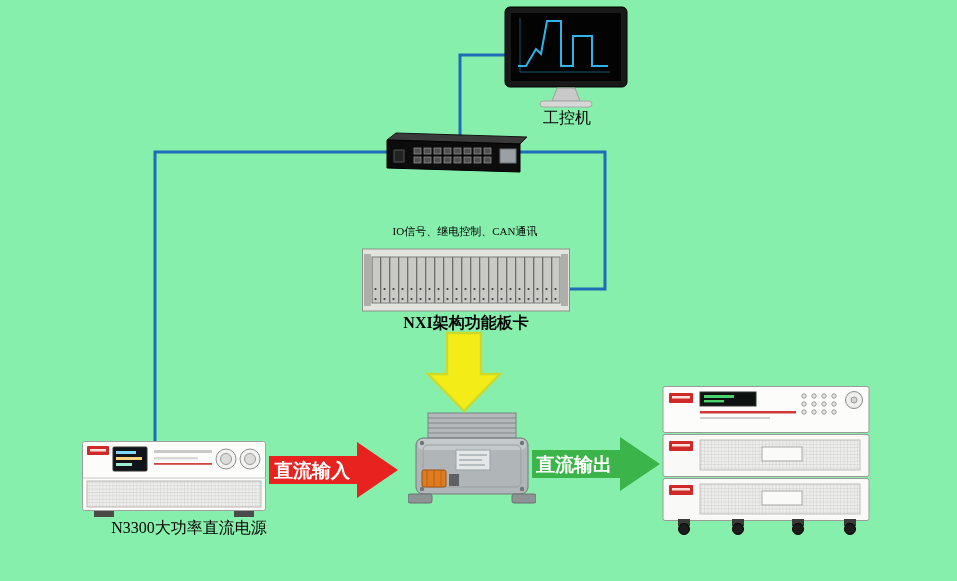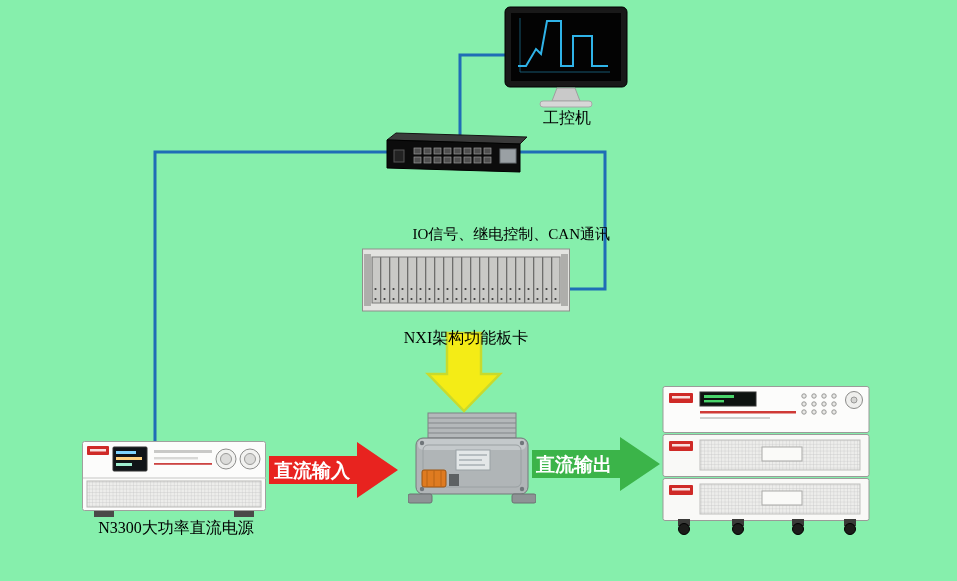--- a/index.html
+++ b/index.html
@@ -3,21 +3,21 @@
 <meta charset="utf-8">
 <style>
   html,body{margin:0;padding:0;background:#ffffff;}
   .canvas{position:relative;width:957px;height:581px;background:#86efac;overflow:hidden;
           font-family:"Liberation Serif",serif;}
   .layer{position:absolute;left:0;top:0;}
   .wires-layer{z-index:1;}
   .device{position:absolute;z-index:2;}
   .arrows-layer{z-index:3;}
   .label{position:absolute;z-index:4;text-align:center;color:#000;font-size:16px;line-height:1.2;}
-  .note{font-size:15px;text-align:right;}
+  .note{font-size:11px;}
   .wire{fill:none;stroke-width:3;}
   .arrow-yellow{stroke-width:2.5;}
   .arrow-solid{stroke:none;}
   .arrow-text{font-family:"Liberation Sans",sans-serif;font-weight:bold;font-size:19px;
               fill:#ffffff;text-anchor:middle;}
 </style>
 </head>
 <body>
 
 <div class="canvas">
@@ -85,21 +85,21 @@
   <div class="label note" style="left:320px;top:225px;width:290px;">IO信号、继电控制、CAN通讯</div>
 
   <div class="device" style="left:362px;top:248px;">
     <svg width="208" height="64">
       <rect x="0.5" y="1" width="207" height="62" fill="#e3e3e0" stroke="#8f8f8c"></rect>
       <rect x="10" y="9" width="188" height="46" fill="url(#slots)" stroke="#7d7d7a"></rect>
       <rect x="2" y="6" width="7" height="52" fill="#aeaeab"></rect>
       <rect x="199" y="6" width="7" height="52" fill="#aeaeab"></rect>
     </svg>
   </div>
-  <div class="label" style="left:362px;top:328px;width:208px;">NXI架构功能板卡</div>
+  <div class="label" style="left:362px;top:313px;width:208px;font-weight:bold;">NXI架构功能板卡</div>
 
   <div class="device" style="left:408px;top:412px;">
     <svg width="128" height="98">
       <g>
         <rect x="20" y="1" width="88" height="25" fill="#b4b8ba" stroke="#7d8183"></rect>
         <line x1="20" y1="6" x2="108" y2="6" stroke="#83878a"></line>
         <line x1="20" y1="11" x2="108" y2="11" stroke="#83878a"></line>
         <line x1="20" y1="16" x2="108" y2="16" stroke="#83878a"></line>
         <line x1="20" y1="21" x2="108" y2="21" stroke="#83878a"></line>
       </g>
@@ -153,21 +153,21 @@
         <circle cx="144" cy="18" r="10" fill="#f2f2f0" stroke="#8e8e8c"></circle>
         <circle cx="144" cy="18" r="5.5" fill="#dcdcda" stroke="#9a9a98"></circle>
         <circle cx="168" cy="18" r="10" fill="#f2f2f0" stroke="#8e8e8c"></circle>
         <circle cx="168" cy="18" r="5.5" fill="#dcdcda" stroke="#9a9a98"></circle>
       </g>
       <rect x="5" y="40" width="174" height="26" fill="url(#mesh)" stroke="#b8b8b6"></rect>
       <rect x="12" y="70" width="20" height="6" fill="#4a4a48"></rect>
       <rect x="152" y="70" width="20" height="6" fill="#4a4a48"></rect>
     </svg>
   </div>
-  <div class="label" style="left:70px;top:518px;width:212px;">N3300大功率直流电源</div>
+  <div class="label" style="left:83px;top:518px;width:212px;">N3300大功率直流电源</div>
 
   <div class="device" style="left:660px;top:386px;">
     <svg width="212" height="150">
 
       <g>
         <rect x="3" y="0.5" width="206" height="46" rx="2" fill="#fcfcfb" stroke="#9b9b99"></rect>
         <rect x="9" y="7" width="24" height="10" rx="1" fill="#cf2a27"></rect>
         <rect x="12" y="10" width="18" height="2.5" fill="#ffffff" opacity="0.85"></rect>
         <rect x="40" y="6" width="56" height="14" fill="#0d1210" stroke="#333333"></rect>
         <rect x="44" y="9" width="30" height="3" fill="#49d36a"></rect>

